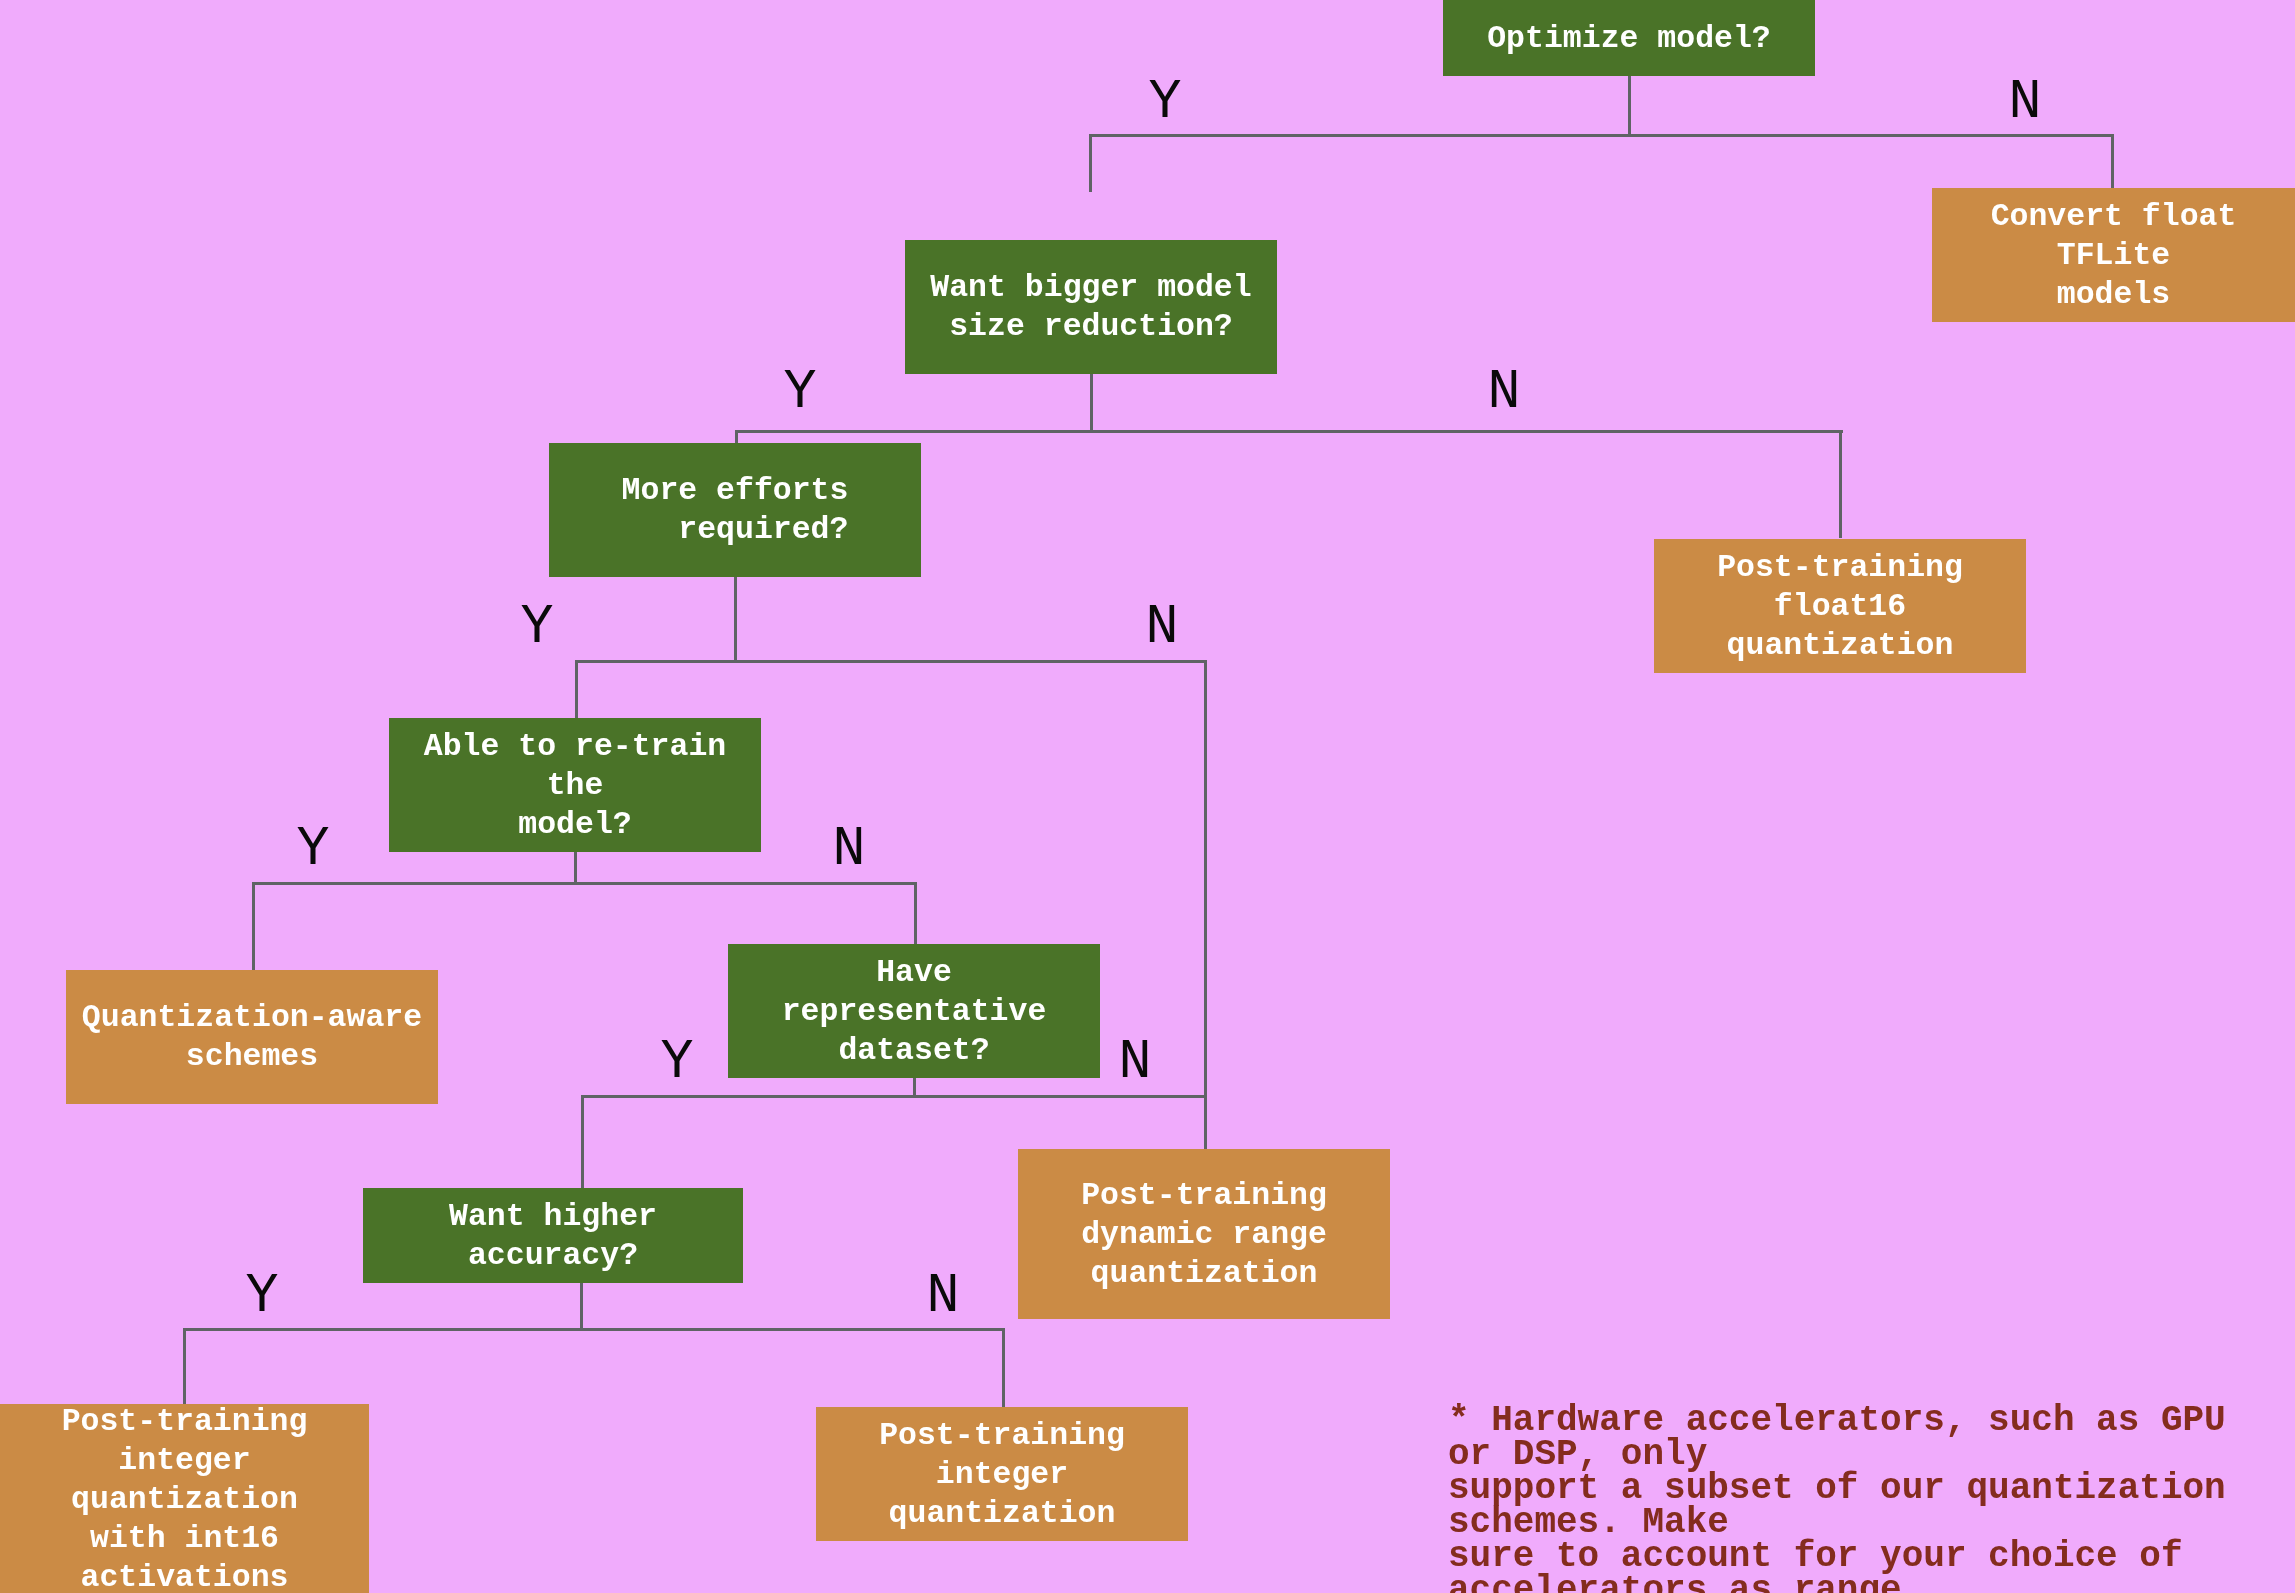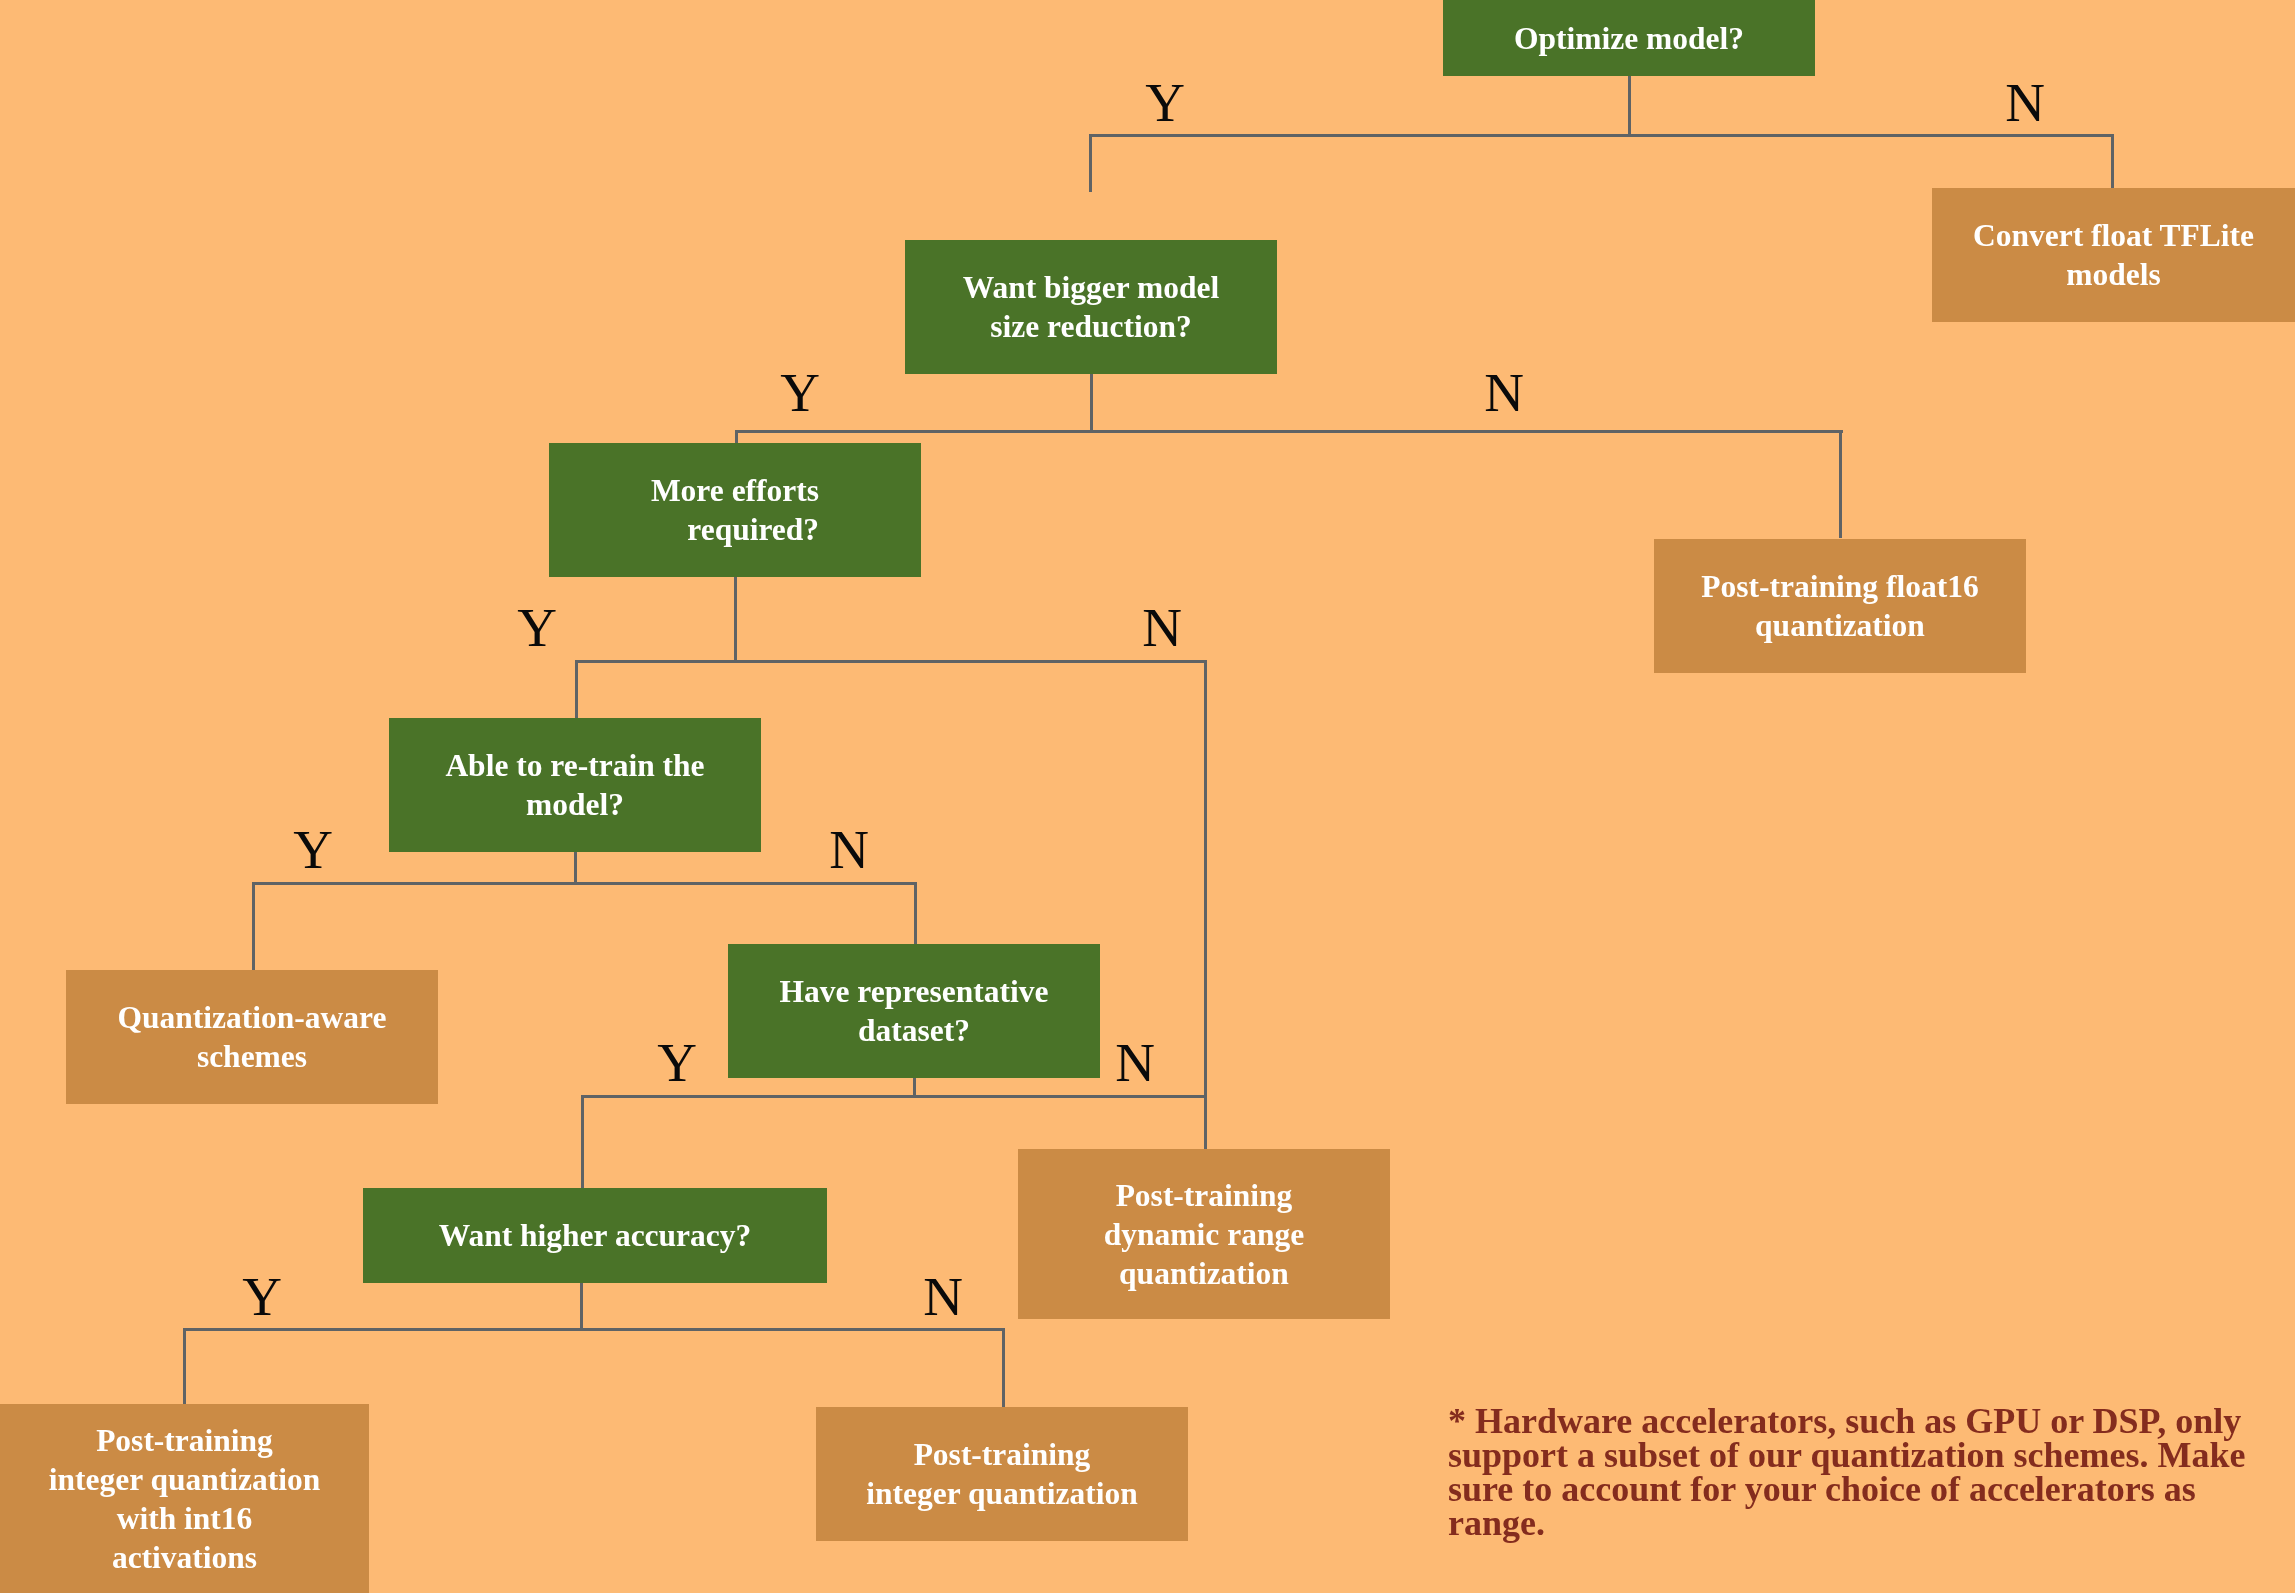--- a/index.html
+++ b/index.html
@@ -1,21 +1,21 @@
 <!DOCTYPE html>
 <html><head>
 <meta charset="utf-8">
 <style>
   html,body{margin:0;padding:0;background:#ffffff;}
   #canvas{
     position:relative;
     width:2295px;height:1594px;
-    background:#fdba74;
+    background:#f0abfc;
     overflow:hidden;
-    font-family:Liberation Serif, serif;
+    font-family:Liberation Mono, monospace;
   }
   .node{
     position:absolute;
     display:flex;align-items:center;justify-content:center;
     text-align:center;
     color:#ffffff;
     font-weight:bold;
     font-size:31.5px;
     line-height:39px;
     white-space:pre-line;
@@ -115,21 +115,21 @@
     <span>Have representative
 dataset?</span>
   </div>
 
   <div class="node outcome" style="left:1018px;top:1149px;width:372px;height:170px;">
     <span>Post-training
 dynamic range
 quantization</span>
   </div>
 
-  <div class="node decision" style="left:363px;top:1188px;width:464px;height:95px;">
+  <div class="node decision" style="left:363px;top:1188px;width:380px;height:95px;">
     <span>Want higher accuracy?</span>
   </div>
 
   <div class="node outcome" style="left:0px;top:1404px;width:369px;height:190px;">
     <span>Post-training
 integer quantization
 with int16
 activations</span>
   </div>
 

